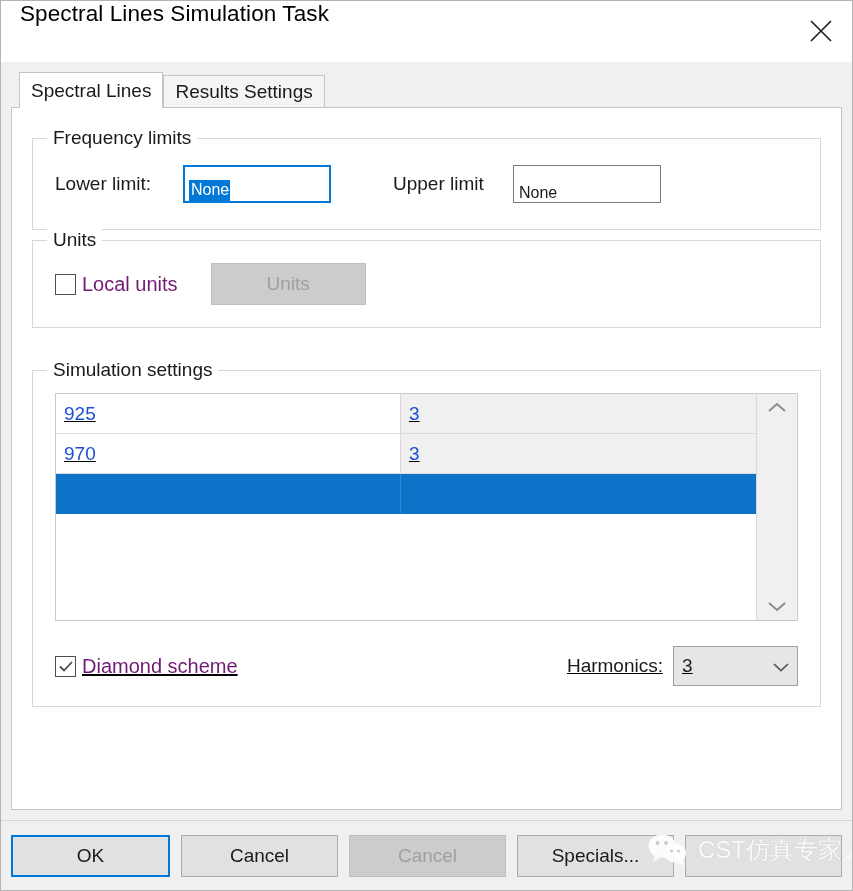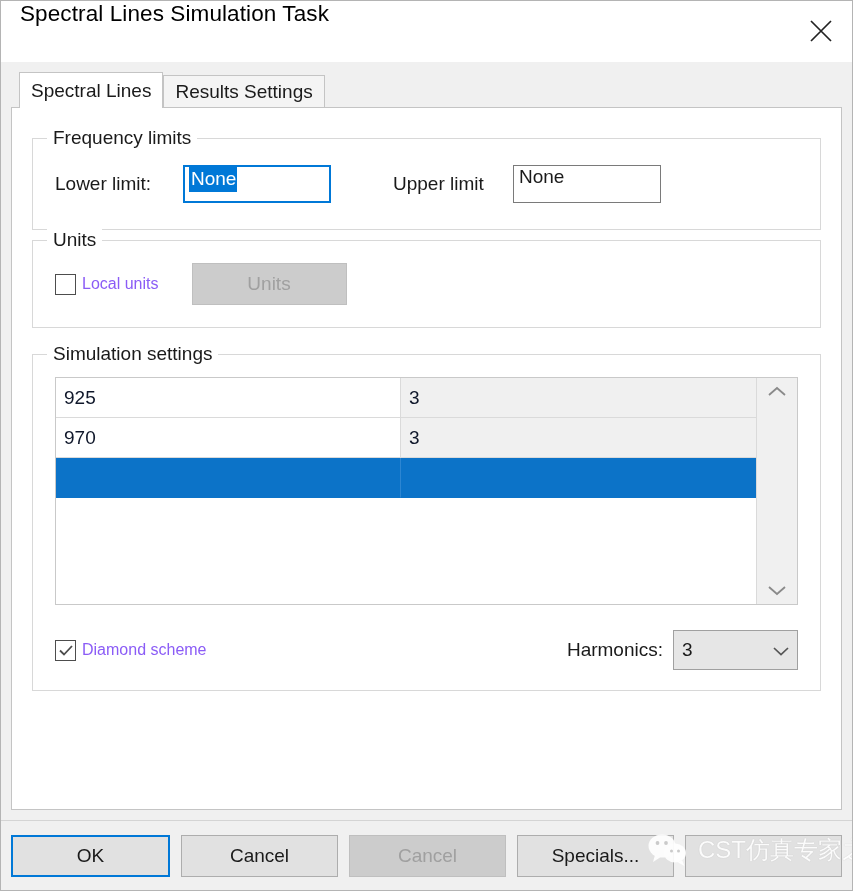--- a/index.html
+++ b/index.html
@@ -117,23 +117,23 @@
   .lbl {
     font-size: 19px;
     color: #1a1a1a;
     white-space: nowrap;
   }
   .textbox {
     height: 38px;
     background: #ffffff;
     border: 1px solid #7a7a7a;
     display: flex;
-    align-items: flex-start;
+    align-items: flex-end;
     padding: 0 5px;
-    font-size: 19px;
+    font-size: 16px;
     color: #1a1a1a;
     cursor: text;
   }
   .textbox.focused {
     border: 2px solid #0078d7;
     padding: 0 4px;
   }
   .sel-text {
     background: #0078d7;
     color: #ffffff;
@@ -143,21 +143,21 @@
   
   .cb-wrap { display: flex; align-items: center; cursor: default; }
   .cb {
     width: 21px; height: 21px;
     border: 1.5px solid #4d4d4d;
     background: #ffffff;
     display: flex; align-items: center; justify-content: center;
     flex: 0 0 auto;
   }
   .cb svg { display: block; }
-  .cb-label { font-size: 16px; color: #8b5cf6; margin-left: 6px; white-space: nowrap; }
+  .cb-label { font-size: 20px; color: #701a75; margin-left: 6px; white-space: nowrap; }
 
   
   .btn {
     background: #e1e1e1;
     border: 1px solid #adadad;
     font-size: 19px;
     color: #1a1a1a;
     display: flex; align-items: center; justify-content: center;
     cursor: default;
     white-space: nowrap;
@@ -172,21 +172,21 @@
   .tbl-outer {
     display: flex;
     border: 1px solid #c9c9c9;
     height: 228px;
     background: #ffffff;
   }
   .tbl-main { flex: 1 1 auto; display: flex; flex-direction: column; min-width: 0; }
   .trow { display: flex; height: 40px; flex: 0 0 auto; }
   .tcell {
     font-size: 19px;
-    color: #0f172a;
+    color: #1d4ed8;
     display: flex; align-items: center;
     padding: 0 8px;
     border-bottom: 1px solid #dadada;
     overflow: hidden;
     white-space: nowrap;
   }
   .tcell.c1 { width: 345px; flex: 0 0 345px; background: #ffffff; border-right: 1px solid #dadada; }
   .tcell.c2 { flex: 1 1 auto; background: #f0f0f0; }
   .trow.selected .tcell { background: #0c73c8; color: #ffffff; border-bottom-color: #0c73c8; }
   .trow.selected .tcell.c1 { border-right-color: #2d86d2; }
@@ -306,21 +306,21 @@
               <span class="cb"></span>
               <span class="cb-label">Local units</span>
             </div>
             <div class="btn disabled units-btn">
               <span>Units</span>
             </div>
           </div>
         </div>
       </div>
 
-      <div class="group" style="margin-top:26px;">
+      <div class="group" style="margin-top:42px;text-decoration:underline;">
         <div class="group-title">Simulation settings</div>
         <div class="group-inner" style="padding:22px 22px 20px 22px;">
 
 
           <div class="tbl-outer">
             <div class="tbl-main">
 
               <div class="trow">
                 <div class="tcell c1">925</div>
                 <div class="tcell c2">3</div>

